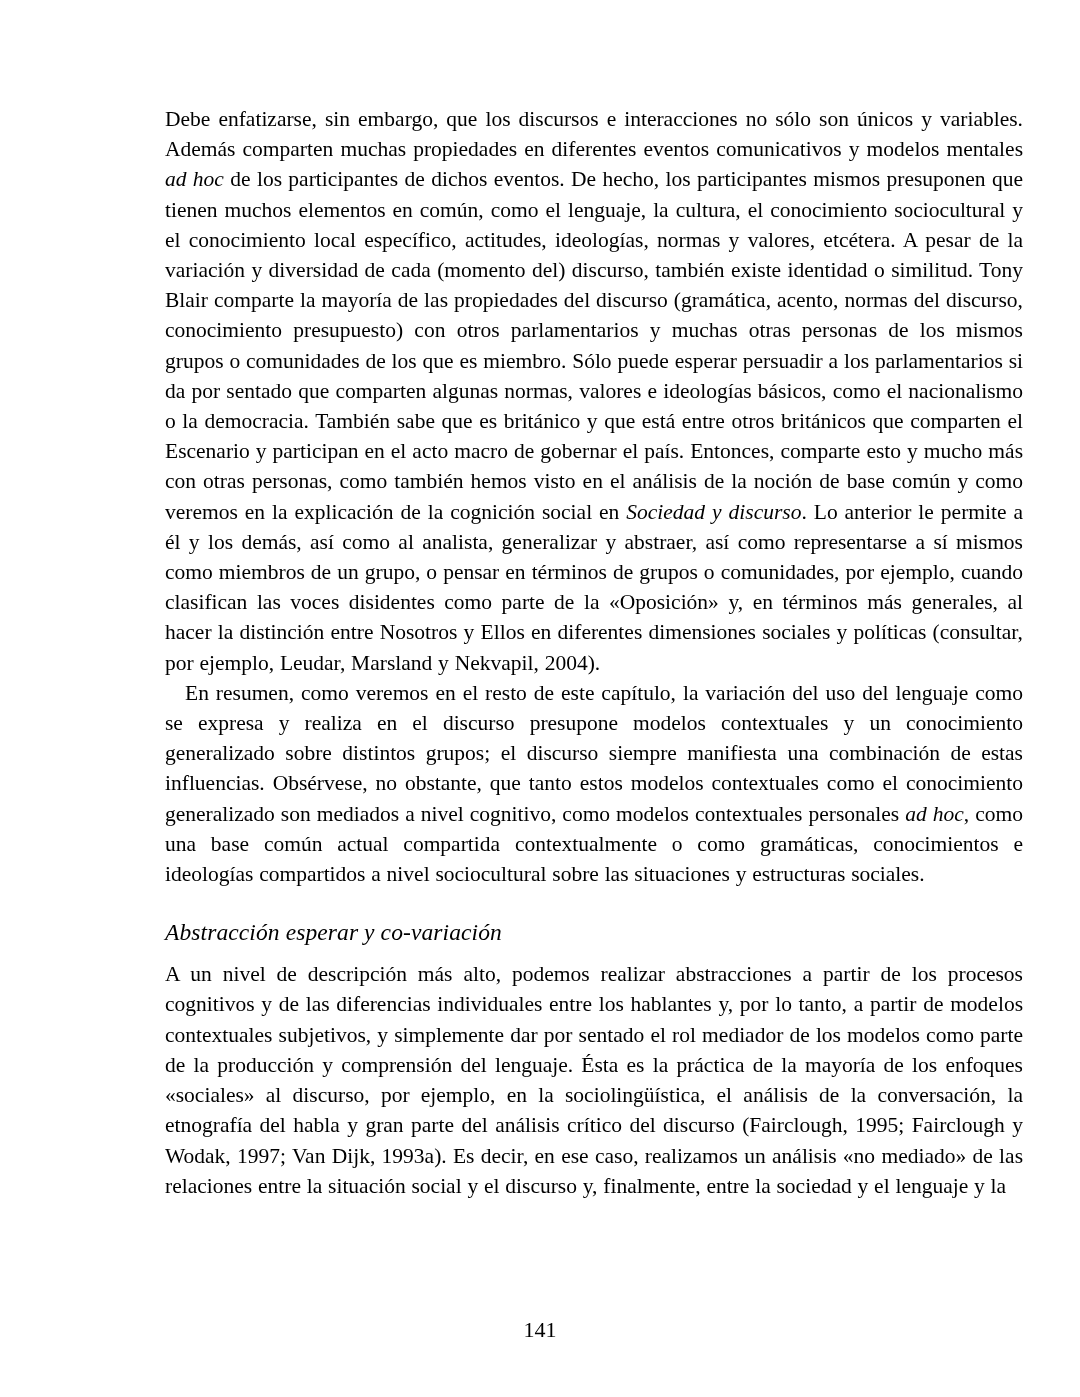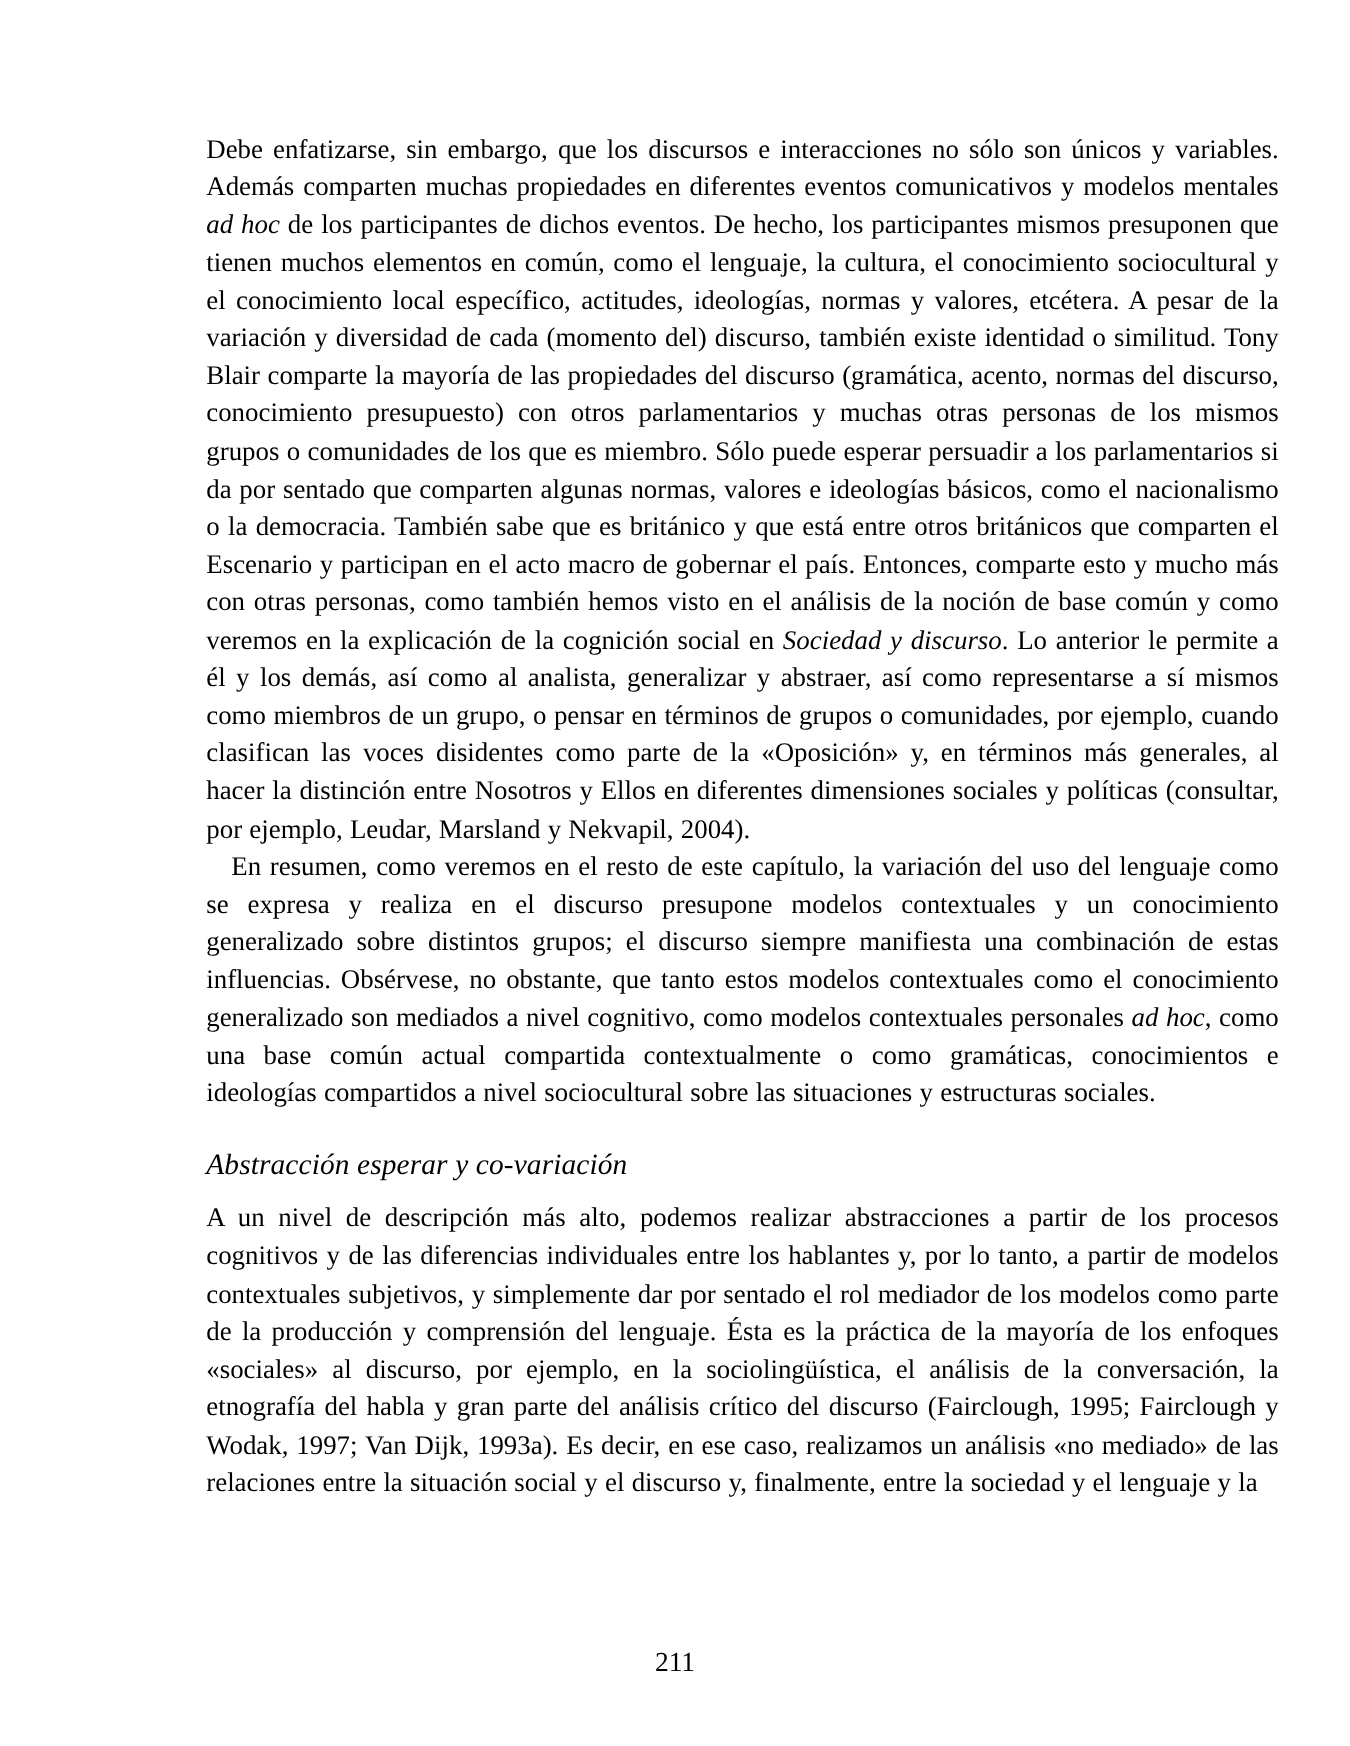--- a/index.html
+++ b/index.html
@@ -82,15 +82,15 @@
     <div class="gap-before-heading"></div>
 
     <h2 class="section-heading">Abstracción esperar y co-variación</h2>
 
     <div class="gap-after-heading"></div>
 
     <p class="body-par">A un nivel de descripción más alto, podemos realizar abstracciones a partir de los procesos cognitivos y de las diferencias individuales entre los hablantes y, por lo tanto, a partir de modelos contextuales subjetivos, y simplemente dar por sentado el rol mediador de los modelos como parte de la producción y comprensión del lenguaje. Ésta es la práctica de la mayoría de los enfoques «sociales» al discurso, por ejemplo, en la sociolingüística, el análisis de la conversación, la etnografía del habla y gran parte del análisis crítico del discurso (Fairclough, 1995; Fairclough y Wodak, 1997; Van Dijk, 1993a). Es decir, en ese caso, realizamos un análisis «no mediado» de las relaciones entre la situación social y el discurso y, finalmente, entre la sociedad y el lenguaje y la</p>
 
   </div>
 
-  <div class="page-number">211</div>
+  <div class="page-number">141</div>
 
 </div>
 
 </body></html>

